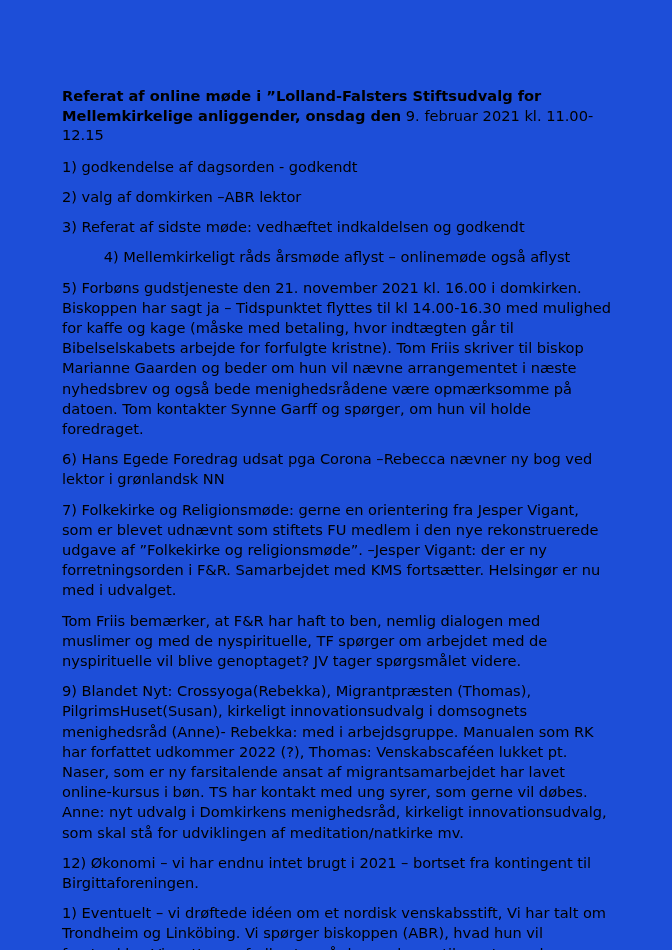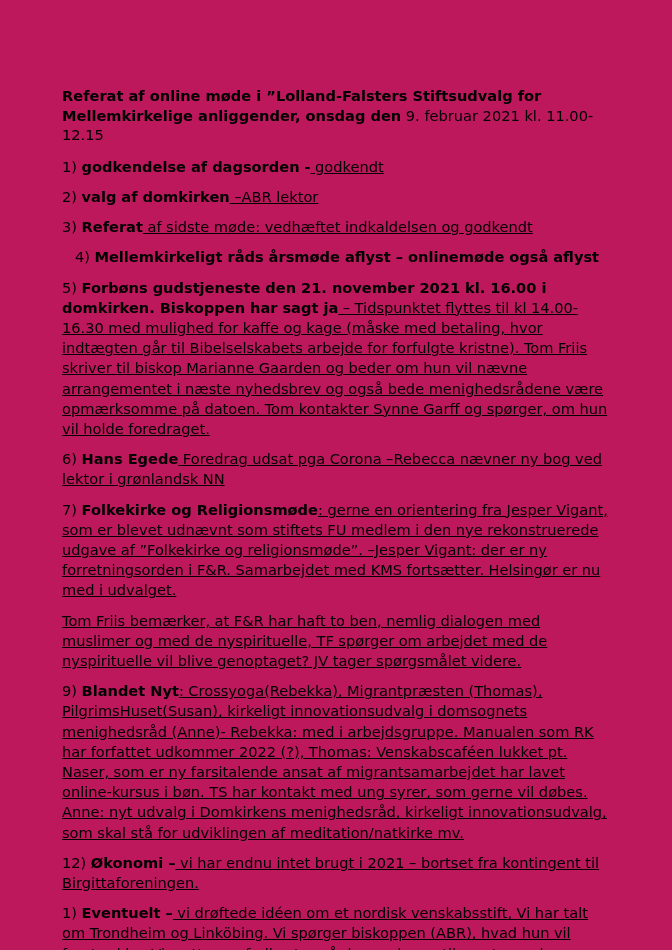--- a/index.html
+++ b/index.html
@@ -13,21 +13,21 @@
     font-family: "DejaVu Sans", "Liberation Sans", sans-serif;
     color: #000000;
     -webkit-font-smoothing: none;
   }
   #document-page {
     position: absolute;
     left: 0;
     top: 0;
     width: 672px;
     height: 950px;
-    background: #be185d;
+    background: #1d4ed8;
     box-sizing: border-box;
     padding: 86px 60px 0 62px;
   }
   .doc-title {
     font-size: 14.6px;
     line-height: 19.6px;
     margin: 0 0 12px 0;
     text-align: left;
     max-width: 552px;
   }
@@ -37,22 +37,22 @@
   .para {
     font-size: 14.6px;
     line-height: 20.2px;
     margin: 0 0 10px 0;
     text-align: left;
     max-width: 552px;
     word-spacing: -0.1px;
   }
   .para:last-child { margin-bottom: 0; }
   .para .num { font-weight: normal; }
-  .para .lead { font-weight: bold; }
-  .para .body { font-weight: normal; text-decoration: underline; }
+  .para .lead { font-weight: normal; }
+  .para .body { font-weight: normal; }
   .para.all-bold { font-weight: bold; text-align: center; }
 </style>
 </head>
 <body>
 
 <div id="document-page">
 
   <p class="doc-title">
     <span class="b">Referat af online møde i ”Lolland-Falsters Stiftsudvalg for Mellemkirkelige anliggender, onsdag den</span><span class="r"> 9. februar 2021 kl. 11.00-12.15</span>
   </p>

